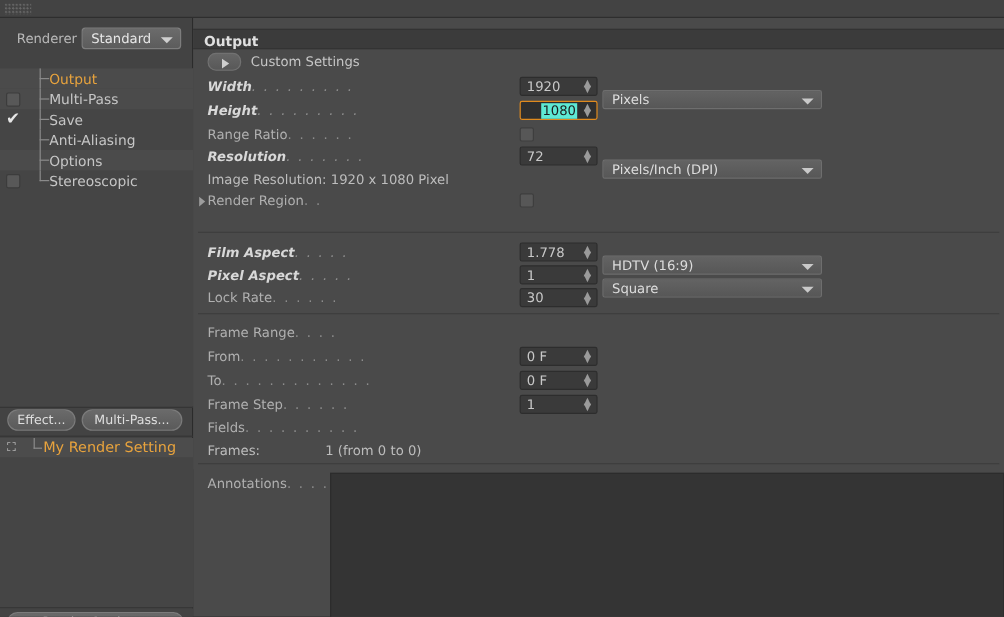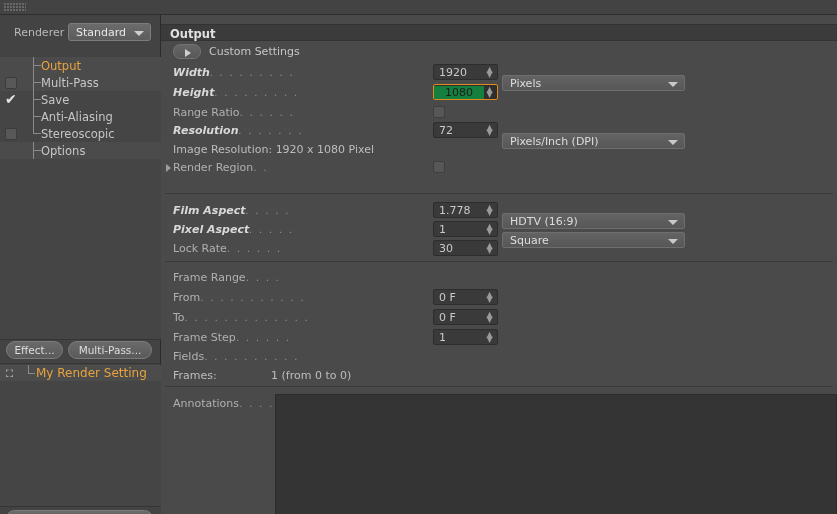--- a/index.html
+++ b/index.html
@@ -204,22 +204,22 @@
   .numfield .spin {
     position: absolute; right: 4px; top: 2px;
     width: 7px; height: 12px;
     color: #9a9a9a; font-size: 8px; line-height: 5px; text-align: center;
   }
   .numfield.focused {
     border: 1px solid #e08a1e;
     background: #2f2f2f;
   }
   .numfield.focused .val {
-    background: #15803d; color: #1c1c1c; padding: 0 11px;
-    left: 0; top: 1px;
+    background: #5eead4; color: #1c1c1c; padding: 0 1px;
+    left: 17px; top: 1px;
   }
 
   
   .ddown {
     position: absolute; top: 12px; height: 16px;
     background: linear-gradient(#636363, #575757);
     border: 1px solid #6e6e6e;
     border-radius: 2px;
   }
   .ddown .txt {
@@ -318,31 +318,31 @@
         <span class="stem"></span>
         <span class="tlabel">Save</span>
       </div>
 
       <div class="trow">
         <span class="vline"></span>
         <span class="stem"></span>
         <span class="tlabel">Anti-Aliasing</span>
       </div>
 
+      <div class="trow alt">
+        <span class="vline"></span>
+        <span class="stem"></span>
+        <span class="tlabel">Options</span>
+      </div>
+
       <div class="trow last">
         <span class="chk"></span>
         <span class="vline"></span>
         <span class="stem"></span>
         <span class="tlabel">Stereoscopic</span>
-      </div>
-
-      <div class="trow alt">
-        <span class="vline"></span>
-        <span class="stem"></span>
-        <span class="tlabel">Options</span>
       </div>
     </div>
 
     <div class="divline" style="top:324px"></div>
 
     <div class="btnrow">
       <div class="sbtn" id="btn-effect">Effect...</div>
       <div class="sbtn" id="btn-multipass">Multi-Pass...</div>
     </div>
 

